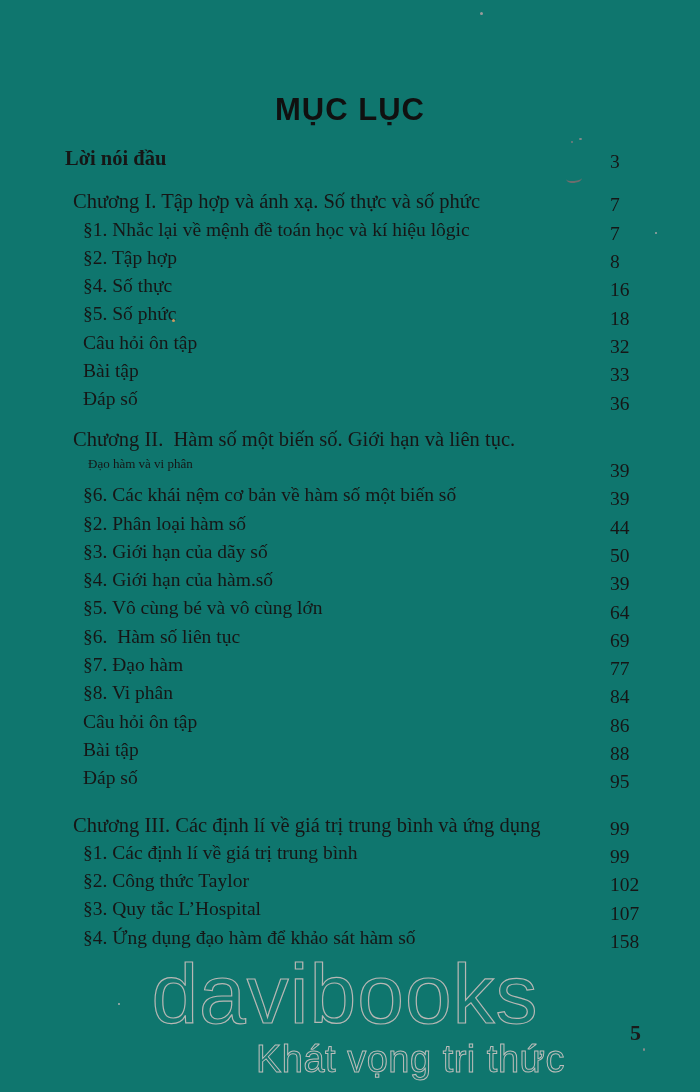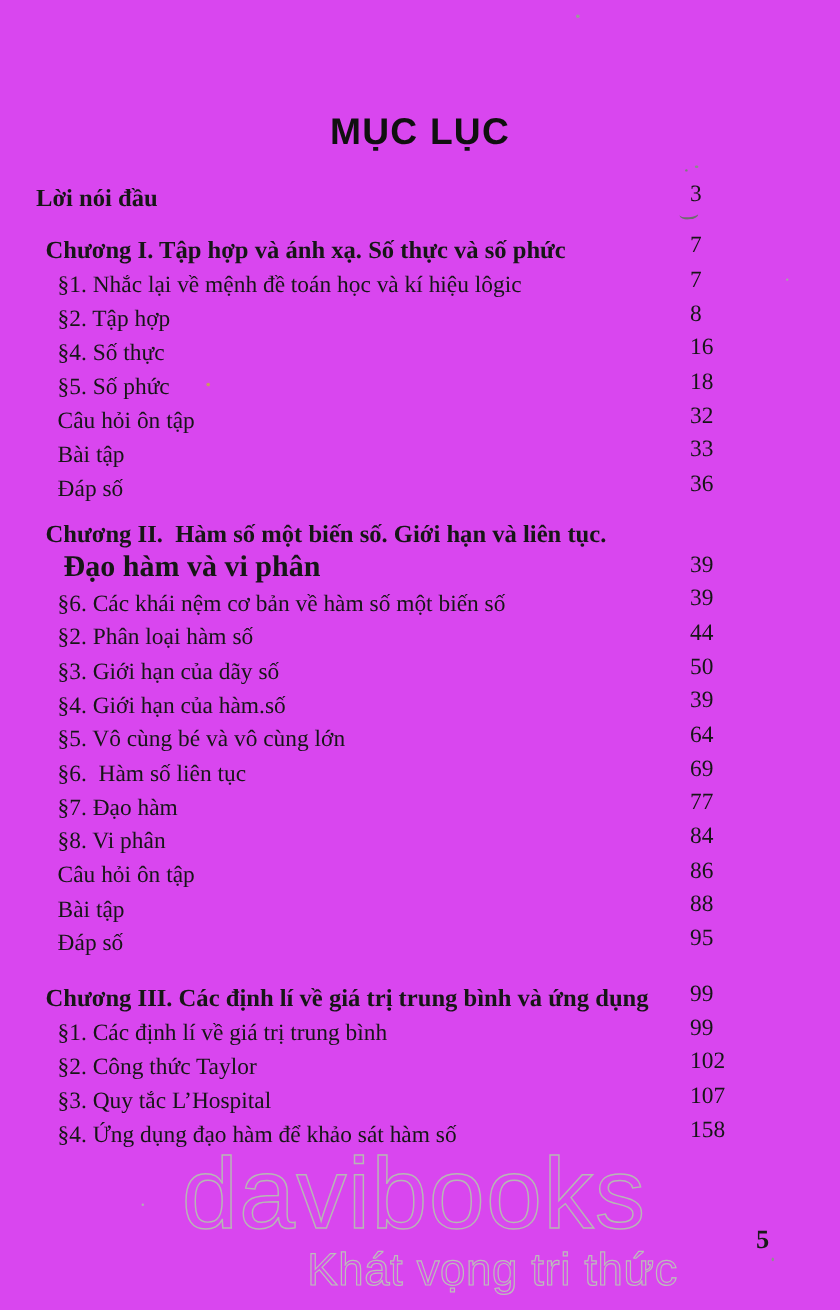--- a/index.html
+++ b/index.html
@@ -1,39 +1,39 @@
 <!DOCTYPE html>
 <html lang="vi"><head>
 <meta charset="utf-8">
 <style>
   html,body{margin:0;padding:0;background:#e8e8e8;}
   .page{
     position:relative;width:700px;height:1092px;margin:0 auto;
-    background:#d946ef;
+    background:#0f766e;
     color:#161616;
     font-family:"Liberation Serif","DejaVu Serif",serif;
     overflow:hidden;
   }
   .title{
     position:absolute;top:92px;left:0;width:100%;
     text-align:center;
     font-family:"Liberation Sans","DejaVu Sans",sans-serif;
     font-weight:700;font-size:31px;letter-spacing:1px;
     color:#101010;
   }
   .toc{position:absolute;top:148px;left:0;width:700px;}
-  .row{position:relative;height:28.3px;display:flex;align-items:flex-end;}
+  .row{position:relative;height:28.3px;display:flex;align-items:flex-start;margin-left:35px;}
   .lbl{font-size:19.5px;white-space:pre;line-height:1;}
   .pg{
     position:absolute;left:575px;top:50%;transform:translateY(-50%);
     font-size:19.5px;line-height:1;
   }
   .r-front .lbl{font-weight:700;padding-left:30px;font-size:20.5px;}
-  .r-chapter .lbl{font-weight:700;padding-left:38px;font-size:20.5px;}
-  .r-cont .lbl{font-weight:700;padding-left:53px;font-size:25px;}
+  .r-chapter .lbl{font-weight:400;padding-left:38px;font-size:20.5px;}
+  .r-cont .lbl{font-weight:400;padding-left:53px;font-size:13px;}
   .r-sub .lbl{padding-left:48px;}
   .gap1{margin-top:15px;}
   .gap2{margin-top:11px;}
   .gap3{margin-top:18px;}
 
   
   .wm{
     position:absolute;text-align:center;
     font-family:"Liberation Sans","DejaVu Sans",sans-serif;
     color:rgba(255,255,255,0.02);

